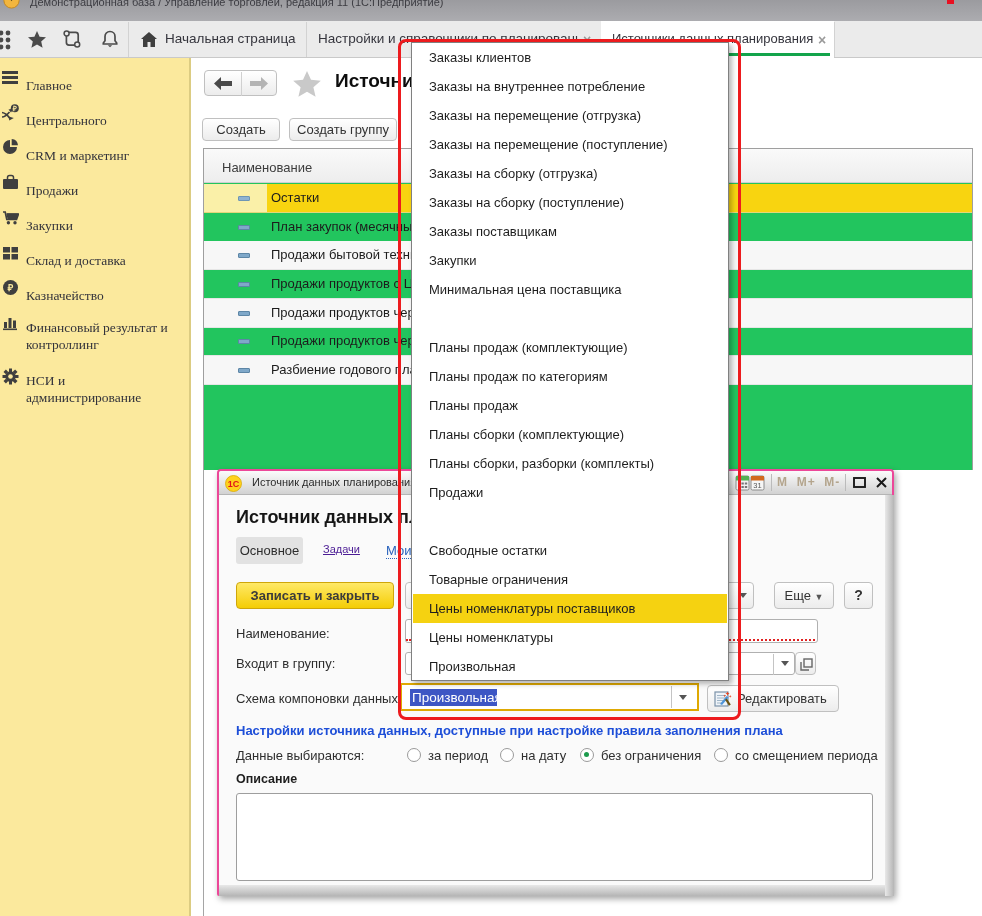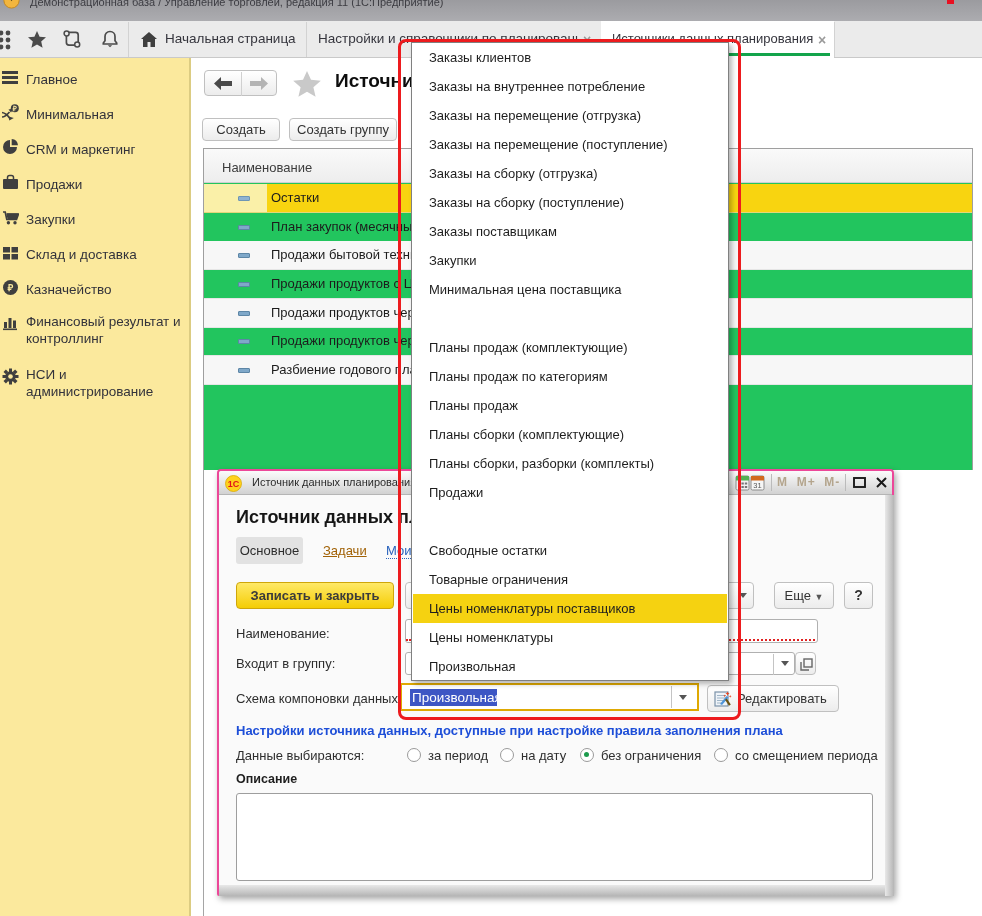--- a/index.html
+++ b/index.html
@@ -13,21 +13,21 @@
   #toolbar{left:0;top:21px;width:982px;height:36px;background:#ebebeb;border-bottom:1px solid #c9c9c9;}
   .vsep{position:absolute;top:1px;width:1px;height:35px;background:#d2d2d2;}
   .tabtxt{position:absolute;top:0;height:36px;line-height:36px;font-size:13.5px;color:#35353d;white-space:nowrap;}
   #tab3{left:601px;top:0;width:233px;height:37px;background:#fff;}
   #tab3 .green{position:absolute;left:2px;top:32px;width:227px;height:2.5px;background:#13a44b;}
   .tabx{position:absolute;top:11px;font-size:14px;color:#9a9a9a;font-weight:bold;}
   
   #sidebar{left:0;top:58px;width:189px;height:858px;background:#fbe99d;border-right:2px solid #dccc82;}
   .sbitem{position:absolute;left:0;width:189px;color:#33333b;font-size:13.5px;}
   .sbitem .ic{position:absolute;left:2px;top:0px;width:17px;height:17px;}
-  .sbitem .tx{position:absolute;left:26px;top:2px;line-height:17px;}
+  .sbitem .tx{position:absolute;left:26px;top:8px;line-height:17px;font-family:Liberation Serif, serif;}
   
   #content{left:191px;top:58px;width:791px;height:858px;background:#fff;}
   
   .btn{position:absolute;border:1px solid #c0c0c0;border-radius:4px;
        background:linear-gradient(#ffffff,#ececec);box-sizing:border-box;
        font-size:13px;color:#333;text-align:center;}
   #bigtitle{left:335px;top:70px;font-size:19px;color:#0d0d0d;font-weight:bold;white-space:nowrap;}
   
   #tbl{left:203px;top:148px;width:770px;height:322px;border:1px solid #9f9f9f;border-bottom:none;box-sizing:border-box;background:#22c55e;}
   #thead{position:absolute;left:0;top:0;width:768px;height:34px;background:linear-gradient(#fafafa,#ededed);border-bottom:1px solid #cfcfcf;box-sizing:border-box;}
@@ -124,21 +124,21 @@
           <path d="M0 13c3 0 5-2 7.5-5"></path>
           <path d="M0 8.5c3 .5 5.5 2.5 7.5 5.5"></path>
         </g>
         <g fill="#3f3f3f">
           <path d="M6.5 5.5l5-1-2.5 4z"></path>
           <path d="M6.8 12.5l5 1.5-4.6 2.4z"></path>
           <circle cx="12.8" cy="4.2" r="4"></circle>
         </g>
         <text x="12.8" y="7" font-size="7" fill="#fbe99d" text-anchor="middle" font-weight="bold">₽</text>
       </svg>
-    <div class="tx">Минимальная</div>
+    <div class="tx">Центрального</div>
   </div>
   <div class="sbitem" style="top:81px">
     <svg class="ic" viewBox="0 0 17 17">
         <path d="M8 1a7 7 0 1 0 7 7H8z" fill="#3f3f3f"></path>
         <path d="M9.7 6.3V0a7 7 0 0 1 6.3 6.3z" fill="#3f3f3f"></path>
       </svg>
     <div class="tx">CRM и маркетинг</div>
   </div>
   <div class="sbitem" style="top:116px">
     <svg class="ic" viewBox="0 0 17 17">
@@ -289,21 +289,21 @@
         <rect x="1" y="1" width="11" height="9" fill="none" stroke="#1a1a1a" stroke-width="1.9"></rect>
       </svg>
     <svg class="abs" style="left:657px;top:6px" width="11" height="11" viewBox="0 0 11 11">
         <path d="M1 1l9 9M10 1l-9 9" stroke="#1a1a1a" stroke-width="2"></path>
       </svg>
   </div>
 
   <div class="abs" style="left:17px;top:36px;font-size:18px;font-weight:bold;color:#161616;white-space:nowrap;">Источник данных планирования (создание)</div>
 
   <div class="abs" style="left:17px;top:66px;width:67px;height:27px;background:#e2e2e2;border-radius:3px;text-align:center;line-height:27px;font-size:13px;color:#2d2d2d;">Основное</div>
-  <div class="abs" style="left:104px;top:72px;font-size:13px;color:#a16207;text-decoration:underline;">Задачи</div>
+  <div class="abs" style="left:104px;top:72px;font-size:11px;color:#4c1d95;text-decoration:underline;">Задачи</div>
   <div class="abs" style="left:167px;top:72px;font-size:13px;color:#2a63bd;border-bottom:1px dotted #2a63bd;">Мои заметки</div>
 
   <div class="abs" style="left:17px;top:111px;width:158px;height:27px;background:linear-gradient(#ffe967,#f4cd05);border:1px solid #cfa60a;border-radius:4px;box-sizing:border-box;text-align:center;line-height:25px;font-size:13px;font-weight:bold;color:#3b3b3b;">Записать и закрыть</div>
   <div class="btn" style="left:186px;top:111px;width:120px;height:27px;"></div>
   <div class="btn" style="left:316px;top:111px;width:219px;height:27px;">
     <div class="abs" style="left:203px;top:10px;width:0;height:0;border-left:4px solid transparent;border-right:4px solid transparent;border-top:5px solid #555;"></div>
   </div>
   <div class="btn" style="left:555px;top:111px;width:60px;height:27px;line-height:25px;">Еще <span style="font-size:9px;color:#555">▼</span></div>
   <div class="btn" style="left:625px;top:111px;width:29px;height:27px;line-height:25px;font-weight:bold;font-size:14px;">?</div>
 

